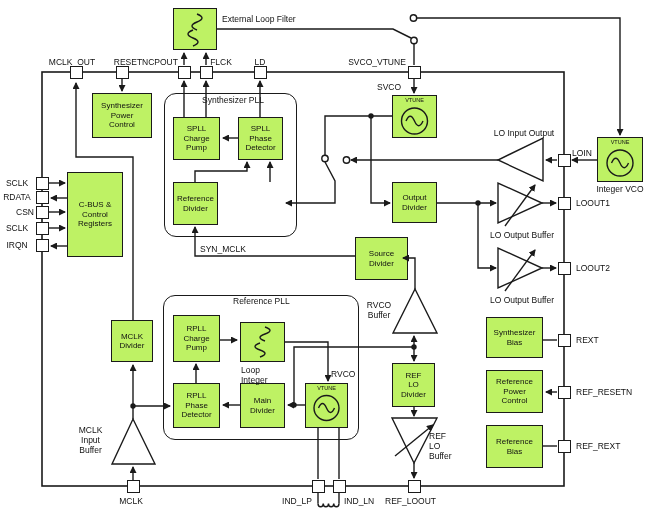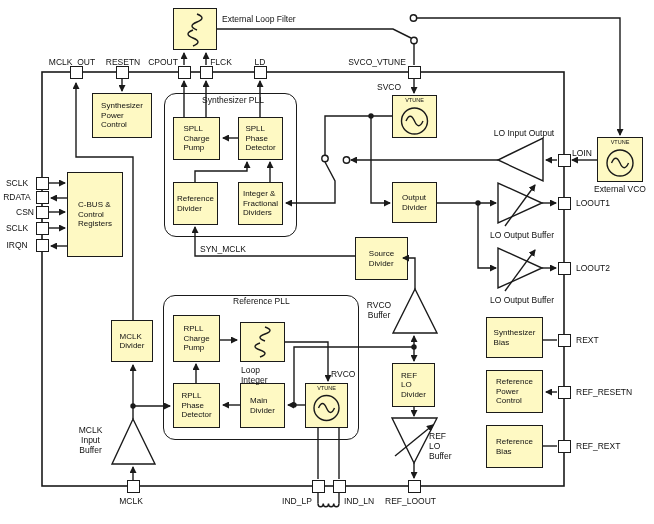--- a/index.html
+++ b/index.html
@@ -1,20 +1,20 @@
 <!DOCTYPE html>
 <html><head>
 <meta charset="utf-8">
 <style>
   html,body{margin:0;padding:0;background:#fff;}
   #stage{position:relative;width:654px;height:524px;background:#ffffff;
          font-family:"Liberation Sans", sans-serif;color:#111;overflow:hidden;}
   .container-box{position:absolute;border:1.5px solid #1a1a1a;border-radius:12px;z-index:1;}
-  .box{position:absolute;border:1.5px solid #1a1a1a;background:#fef9c3;display:flex;
-       align-items:center;justify-content:center;
+  .box{position:absolute;border:1.5px solid #1a1a1a;background:#bef264;display:flex;
+       align-items:center;justify-content:center;text-align:center;
        font-size:8px;line-height:9.5px;white-space:pre-line;z-index:2;box-sizing:border-box;}
   .lbl{position:absolute;font-size:8.5px;line-height:10px;white-space:pre-line;z-index:3;}
   .vt{position:absolute;font-size:5.5px;line-height:6px;text-align:center;z-index:6;}
   .ctr{text-align:center}.rgt{text-align:center}
   .pin{position:absolute;width:13px;height:13px;border:1.5px solid #1a1a1a;background:#fff;
        box-sizing:border-box;z-index:10;}
   svg.wires{position:absolute;left:0;top:0;z-index:5;}
 </style>
 </head>
 <body>
@@ -36,23 +36,20 @@
 Divider</div>
   <div class="box" style="left:173px;top:8px;width:44px;height:42px"></div>
   <div class="box" style="left:173px;top:117px;width:47px;height:43px">SPLL
 Charge
 Pump</div>
   <div class="box" style="left:238px;top:117px;width:45px;height:43px">SPLL
 Phase
 Detector</div>
   <div class="box" style="left:173px;top:182px;width:45px;height:43px">Reference
 Divider</div>
-  <div class="box" style="left:238px;top:182px;width:45px;height:43px">Integer &amp;
-Fractional
-Dividers</div>
   <div class="box" style="left:392px;top:95px;width:45px;height:43px"></div>
   <div class="box" style="left:392px;top:182px;width:45px;height:41px">Output
 Divider</div>
   <div class="box" style="left:355px;top:237px;width:53px;height:43px">Source
 Divider</div>
   <div class="box" style="left:173px;top:315px;width:47px;height:47px">RPLL
 Charge
 Pump</div>
   <div class="box" style="left:240px;top:322px;width:45px;height:40px"></div>
   <div class="box" style="left:173px;top:383px;width:47px;height:45px">RPLL
@@ -86,24 +83,24 @@
   <div class="lbl ctr" style="left:477px;top:229.5px;width:90px">LO Output Buffer</div>
   <div class="lbl ctr" style="left:477px;top:294.5px;width:90px">LO Output Buffer</div>
   <div class="lbl rgt" style="left:358px;top:300px;width:42px">RVCO
 Buffer</div>
   <div class="lbl rgt" style="left:68px;top:425px;width:45px">MCLK
 Input
 Buffer</div>
   <div class="lbl" style="left:429px;top:431px;width:42px">REF
 LO
 Buffer</div>
-  <div class="lbl ctr" style="left:589px;top:184px;width:62px">External VCO</div>
+  <div class="lbl ctr" style="left:589px;top:184px;width:62px">Integer VCO</div>
 
   <div class="lbl ctr" style="left:35px;top:57px;width:74px">MCLK_OUT</div>
-  <div class="lbl ctr" style="left:86px;top:57px;width:74px">RESETN</div>
+  <div class="lbl ctr" style="left:86px;top:57px;width:90px">RESETN</div>
   <div class="lbl ctr" style="left:126px;top:57px;width:74px">CPOUT</div>
   <div class="lbl ctr" style="left:184px;top:57px;width:74px">FLCK</div>
   <div class="lbl ctr" style="left:223px;top:57px;width:74px">LD</div>
   <div class="lbl ctr" style="left:340px;top:57px;width:74px">SVCO_VTUNE</div>
   <div class="lbl rgt" style="left:0;top:177.5px;width:34px">SCLK</div>
   <div class="lbl rgt" style="left:0;top:192px;width:34px">RDATA</div>
   <div class="lbl rgt" style="left:0;top:206.5px;width:50px">CSN</div>
   <div class="lbl rgt" style="left:0;top:222.5px;width:34px">SCLK</div>
   <div class="lbl rgt" style="left:0;top:240px;width:34px">IRQN</div>
   <div class="lbl" style="left:572px;top:147.5px;width:26px">LOIN</div>

